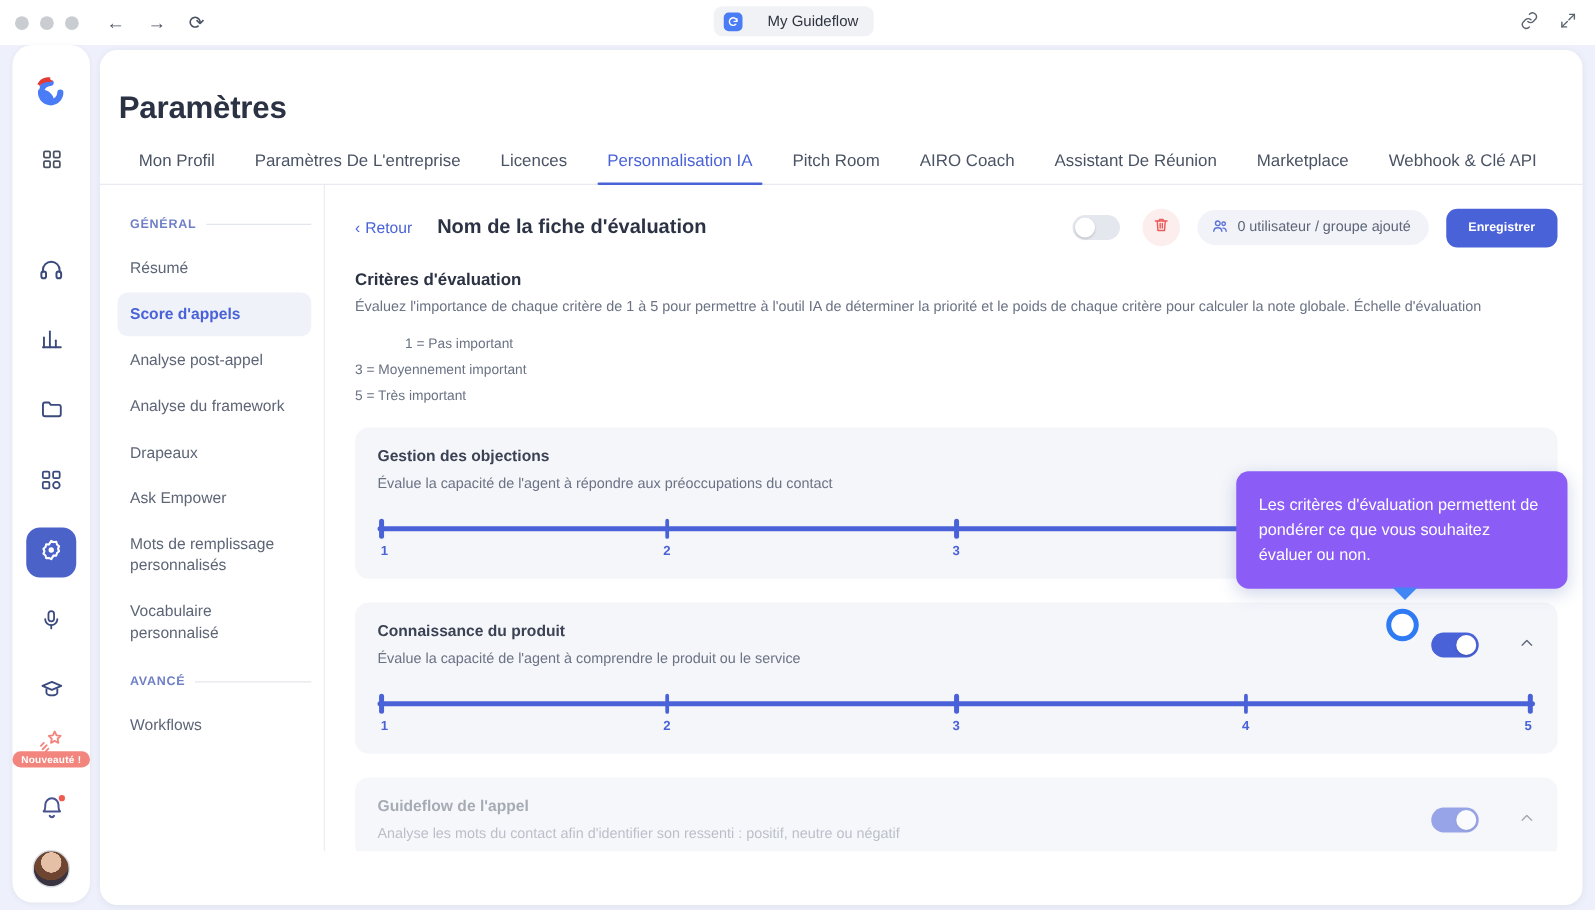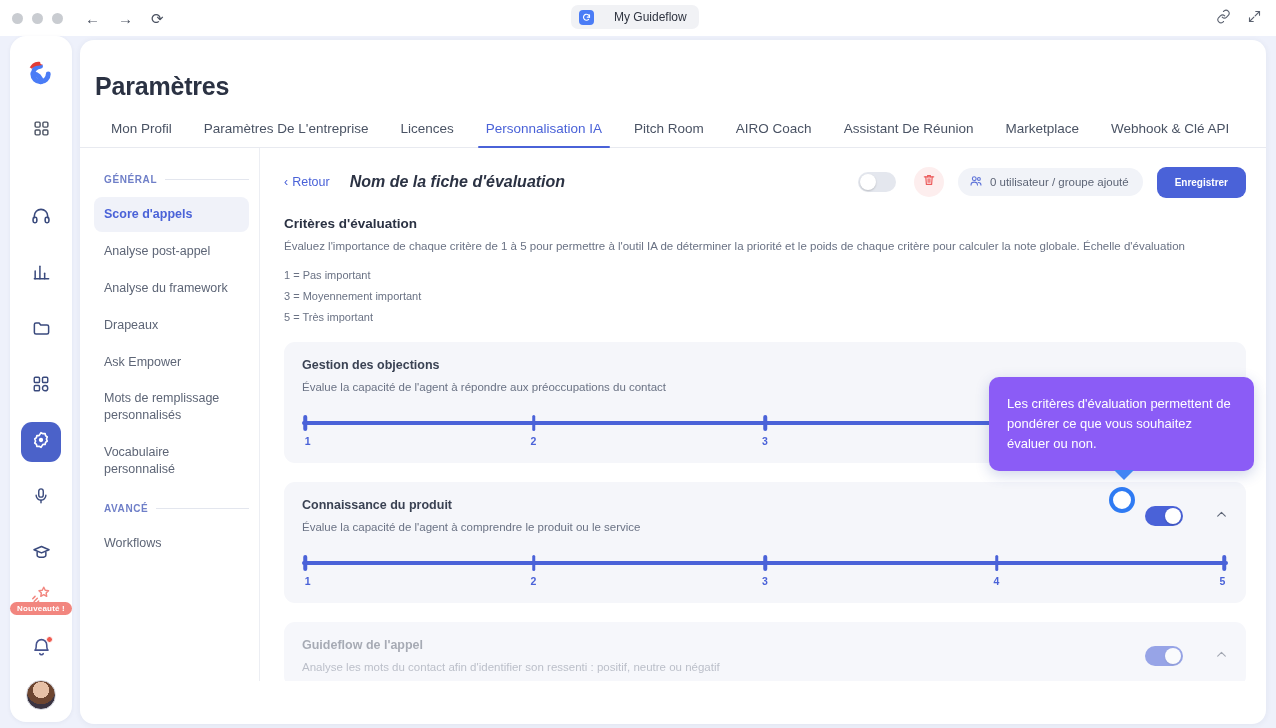--- a/index.html
+++ b/index.html
@@ -110,21 +110,21 @@
   .side-item{
     font-size:12.5px; color:#5d6576; padding:9px 10px; border-radius:8px;
     margin-bottom:2px; line-height:1.35;
   }
   .side-item.active{ background:#f0f2f9; color:#4a62d8; font-weight:600; }
 
   
   .content{ flex:1; padding:16px 20px 0 24px; position:relative; overflow:hidden; }
   .crumbrow{ display:flex; align-items:center; height:36px; }
   .back{ font-size:12.5px; color:#4a62d8; display:flex; align-items:center; gap:4px; }
-  .sheet-name{ font-size:16px; font-weight:700; color:#2b3243; margin-left:20px;font-style:italic; }
+  .sheet-name{ font-size:16px; font-weight:700; color:#2b3243; margin-left:20px; }
   .spacer{ flex:1; }
   .toggle{
     width:38px;height:20px;border-radius:11px;background:#e4e7ee;
     position:relative; margin-right:18px;
   }
   .toggle .knob{
     position:absolute; top:2px; left:2px; width:16px;height:16px;border-radius:50%;
     background:#fff; box-shadow:0 1px 2px rgba(0,0,0,.18);
   }
   .toggle.on{ background:#4a62d8; }
@@ -140,21 +140,21 @@
     font-size:11.5px; color:#5d6576; margin-right:14px;
   }
   .save{
     background:#4a62d8; color:#fff; font-size:10px; font-weight:600;
     padding:10px 18px; border-radius:9px; border:none;
   }
 
   .sec-title{ font-size:13.5px; font-weight:700; color:#2b3243; margin-top:16px; }
   .sec-desc{ font-size:11.5px; color:#6a7284; margin-top:7px; line-height:1.45; }
   .scale-line{ font-size:11px; color:#6a7284; margin-top:9px; }
-  .scale-line.first{ margin-top:14px; }
+  .scale-line.first{ margin-top:14px;margin-left:40px; }
 
   
   .card{
     background:#f5f6fa; border-radius:11px; margin-top:19px;
     padding:16px 18px 14px 18px; position:relative;
   }
   .card.faded{ background:#f6f7fb; }
   .card.faded .c-title,.card.faded .c-desc{ opacity:.42; }
   .c-head{ display:flex; align-items:center; }
   .c-texts{ flex:1; }
@@ -358,20 +358,21 @@
       <div class="tab">AIRO Coach</div>
       <div class="tab">Assistant De Réunion</div>
       <div class="tab">Marketplace</div>
       <div class="tab">Webhook &amp; Clé API</div>
     </div>
 
     <div class="body">
 
       <div class="side">
         <div class="side-head">GÉNÉRAL</div>
+        <div class="side-item">Résumé</div>
         <div class="side-item active">Score d'appels</div>
         <div class="side-item">Analyse post-appel</div>
         <div class="side-item">Analyse du framework</div>
         <div class="side-item">Drapeaux</div>
         <div class="side-item">Ask Empower</div>
         <div class="side-item">Mots de remplissage personnalisés</div>
         <div class="side-item">Vocabulaire personnalisé</div>
         <div class="side-head" style="margin-top:16px">AVANCÉ</div>
         <div class="side-item">Workflows</div>
       </div>

